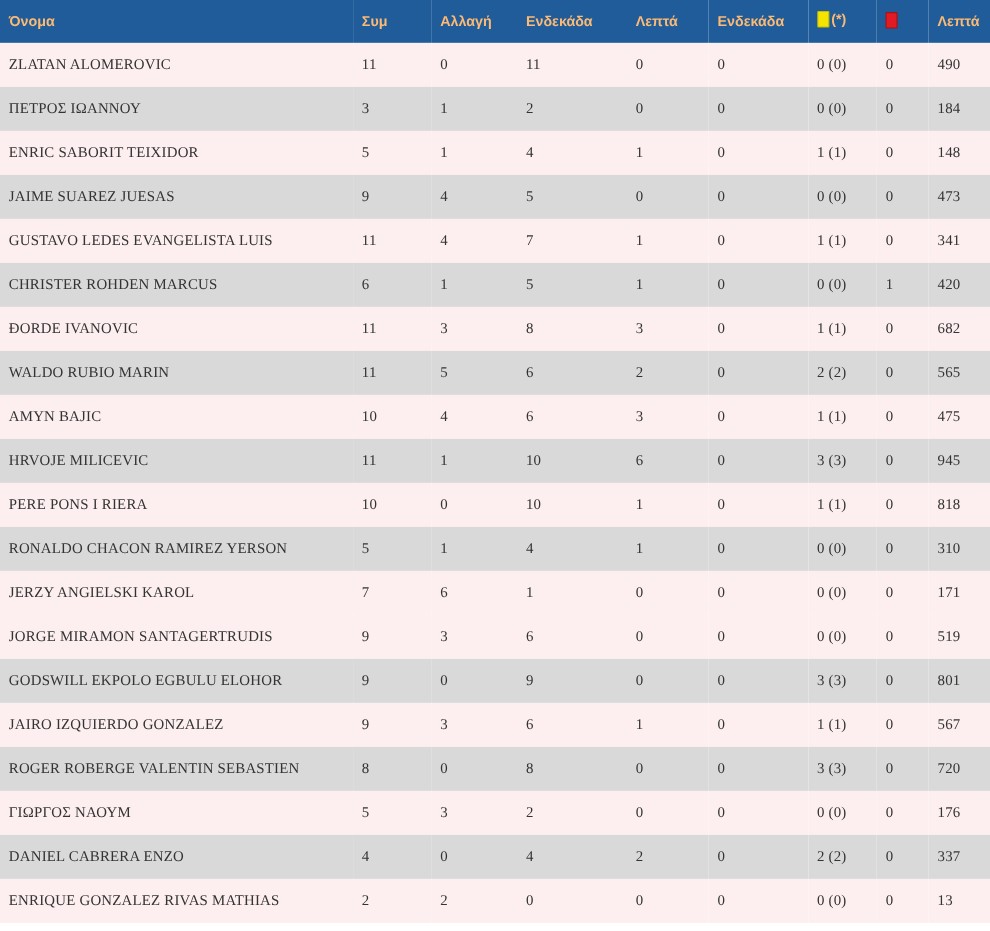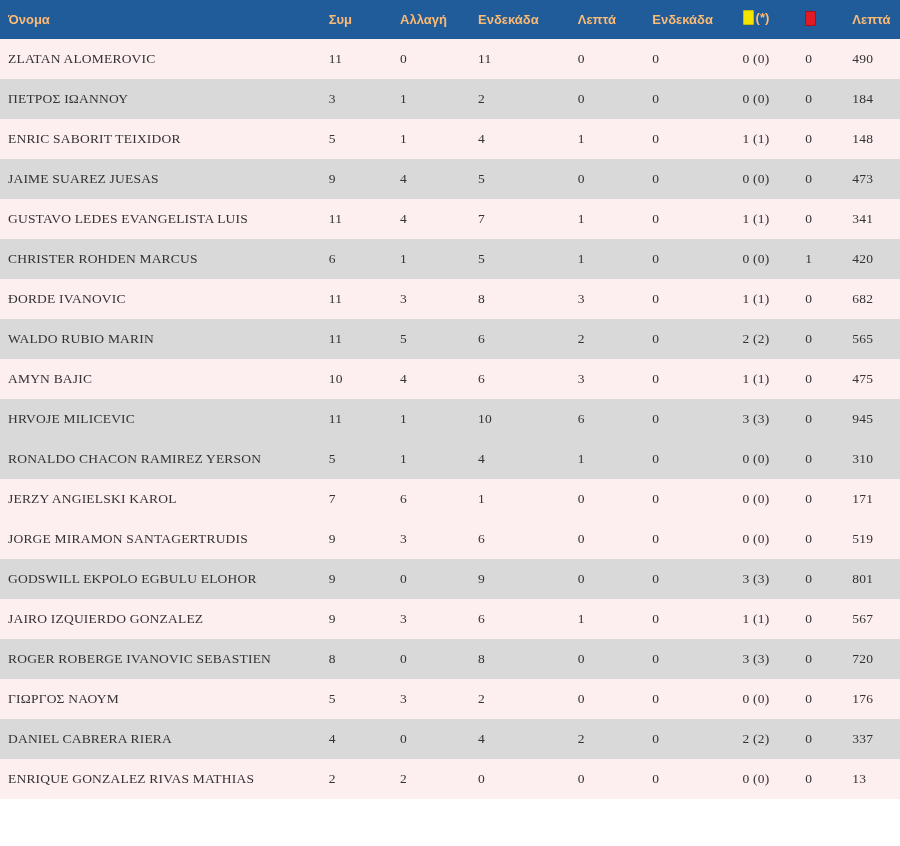--- a/index.html
+++ b/index.html
@@ -210,20 +210,31 @@
       <td class="name">HRVOJE MILICEVIC</td>
       <td>11</td>
       <td>1</td>
       <td>10</td>
       <td>6</td>
       <td>0</td>
       <td>3 (3)</td>
       <td>0</td>
       <td>945</td>
     </tr>
+    <tr class="odd">
+      <td class="name">PERE PONS I RIERA</td>
+      <td>10</td>
+      <td>0</td>
+      <td>10</td>
+      <td>1</td>
+      <td>0</td>
+      <td>1 (1)</td>
+      <td>0</td>
+      <td>818</td>
+    </tr>
     <tr class="even">
       <td class="name">RONALDO CHACON RAMIREZ YERSON</td>
       <td>5</td>
       <td>1</td>
       <td>4</td>
       <td>1</td>
       <td>0</td>
       <td>0 (0)</td>
       <td>0</td>
       <td>310</td>
@@ -266,21 +277,21 @@
       <td>9</td>
       <td>3</td>
       <td>6</td>
       <td>1</td>
       <td>0</td>
       <td>1 (1)</td>
       <td>0</td>
       <td>567</td>
     </tr>
     <tr class="even">
-      <td class="name">ROGER ROBERGE IVANOVIC SEBASTIEN</td>
+      <td class="name">ROGER ROBERGE VALENTIN SEBASTIEN</td>
       <td>8</td>
       <td>0</td>
       <td>8</td>
       <td>0</td>
       <td>0</td>
       <td>3 (3)</td>
       <td>0</td>
       <td>720</td>
     </tr>
     <tr class="odd">
@@ -288,21 +299,21 @@
       <td>5</td>
       <td>3</td>
       <td>2</td>
       <td>0</td>
       <td>0</td>
       <td>0 (0)</td>
       <td>0</td>
       <td>176</td>
     </tr>
     <tr class="even">
-      <td class="name">DANIEL CABRERA RIERA</td>
+      <td class="name">DANIEL CABRERA ENZO</td>
       <td>4</td>
       <td>0</td>
       <td>4</td>
       <td>2</td>
       <td>0</td>
       <td>2 (2)</td>
       <td>0</td>
       <td>337</td>
     </tr>
     <tr class="odd">

